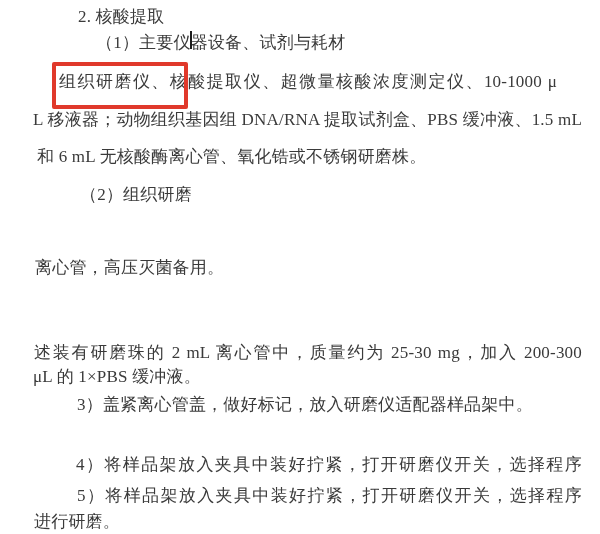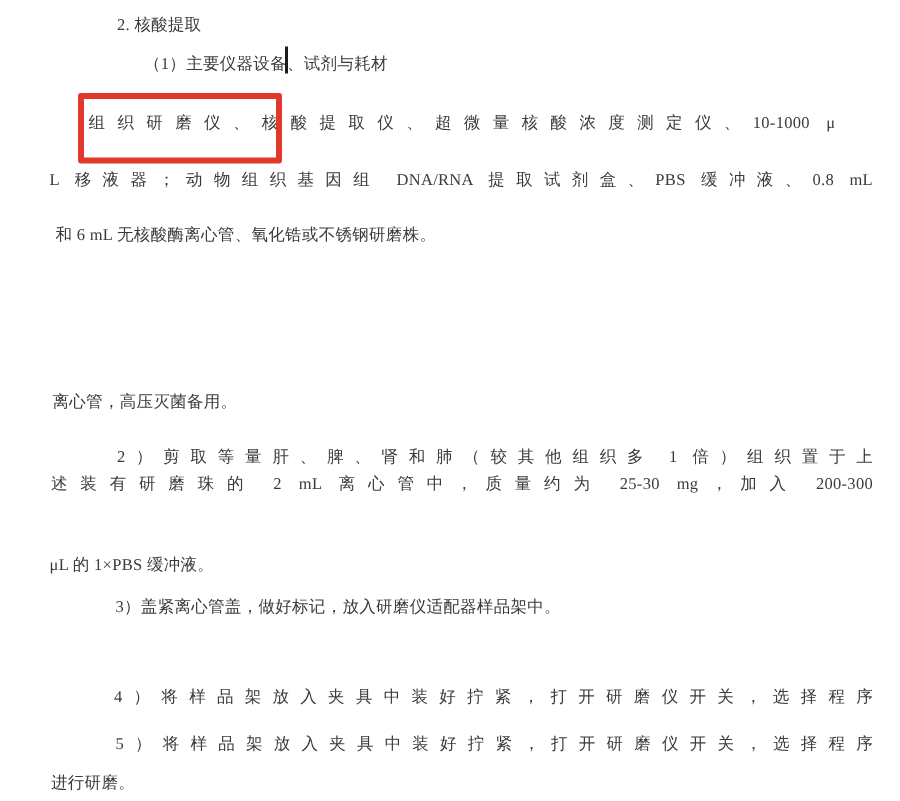--- a/index.html
+++ b/index.html
@@ -7,21 +7,21 @@
     padding: 0;
     background: #ffffff;
   }
   #page {
     position: relative;
     width: 600px;
     height: 534px;
     background: #ffffff;
     overflow: hidden;
     font-family: "Liberation Serif", "DejaVu Serif", serif;
-    font-size: 11px;
+    font-size: 17px;
     color: #3a3a3a;
     cursor: text;
   }
   .line {
     position: absolute;
     white-space: nowrap;
     line-height: 20px;
     height: 20px;
     letter-spacing: 0.2px;
   }
@@ -34,21 +34,21 @@
   
   .l0  { left: 78px;  top: 7px;  }
   .l1  { left: 80px;  top: 33px; margin-left: 16px; }
   .l2  { left: 59px;  top: 72px;  width: 498px; }
   .l3  { left: 33px;  top: 110px; width: 549px; }
   .l4  { left: 37px;  top: 147px; }
   .l5  { left: 80px;  top: 185px; }
   .l6  { left: 78px;  top: 222px; width: 504px; }
   .l7  { left: 35px;  top: 258px; }
   .l8  { left: 78px;  top: 295px; width: 504px; }
-  .l9  { left: 34px;  top: 313px; width: 548px; }
+  .l9  { left: 34px;  top: 343px; width: 548px; }
   .l10 { left: 33px;  top: 367px; }
   .l11 { left: 77px;  top: 395px; }
   .l12 { left: 76px;  top: 431px; width: 506px; margin-top: 24px; }
   .l13 { left: 34px;  top: 464px; margin-top: 48px; }
   .l14 { left: 77px;  top: 486px; width: 505px; }
 
   #red-box {
     position: absolute;
     left: 52px;
     top: 62px;
@@ -71,24 +71,24 @@
   }
 </style>
 </head>
 <body>
 
 <div id="page">
 
   <div class="line l0">2. 核酸提取</div>
   <div class="line l1">（1）主要仪器设备、试剂与耗材</div>
   <div class="line l2 just">组织研磨仪、核酸提取仪、超微量核酸浓度测定仪、10-1000 μ</div>
-  <div class="line l3 just">L 移液器；动物组织基因组 DNA/RNA 提取试剂盒、PBS 缓冲液、0.8 mL</div>
+  <div class="line l3 just">L 移液器；动物组织基因组 DNA/RNA 提取试剂盒、PBS 缓冲液、1.5 mL</div>
   <div class="line l4">和 6 mL 无核酸酶离心管、氧化锆或不锈钢研磨株。</div>
+  <div class="line l5">（2）组织研磨</div>
   <div class="line l7">离心管，高压灭菌备用。</div>
-  <div class="line l8 just">2）剪取等量肝、脾、肾和肺（较其他组织多 1 倍）组织置于上</div>
   <div class="line l9 just">述装有研磨珠的 2 mL 离心管中，质量约为 25-30 mg，加入 200-300</div>
   <div class="line l10">μL 的 1×PBS 缓冲液。</div>
   <div class="line l11">3）盖紧离心管盖，做好标记，放入研磨仪适配器样品架中。</div>
   <div class="line l12 just">4）将样品架放入夹具中装好拧紧，打开研磨仪开关，选择程序</div>
   <div class="line l13">进行研磨。</div>
   <div class="line l14 just">5）将样品架放入夹具中装好拧紧，打开研磨仪开关，选择程序</div>
 
   <div id="red-box"></div>
   <div id="caret"></div>
 

